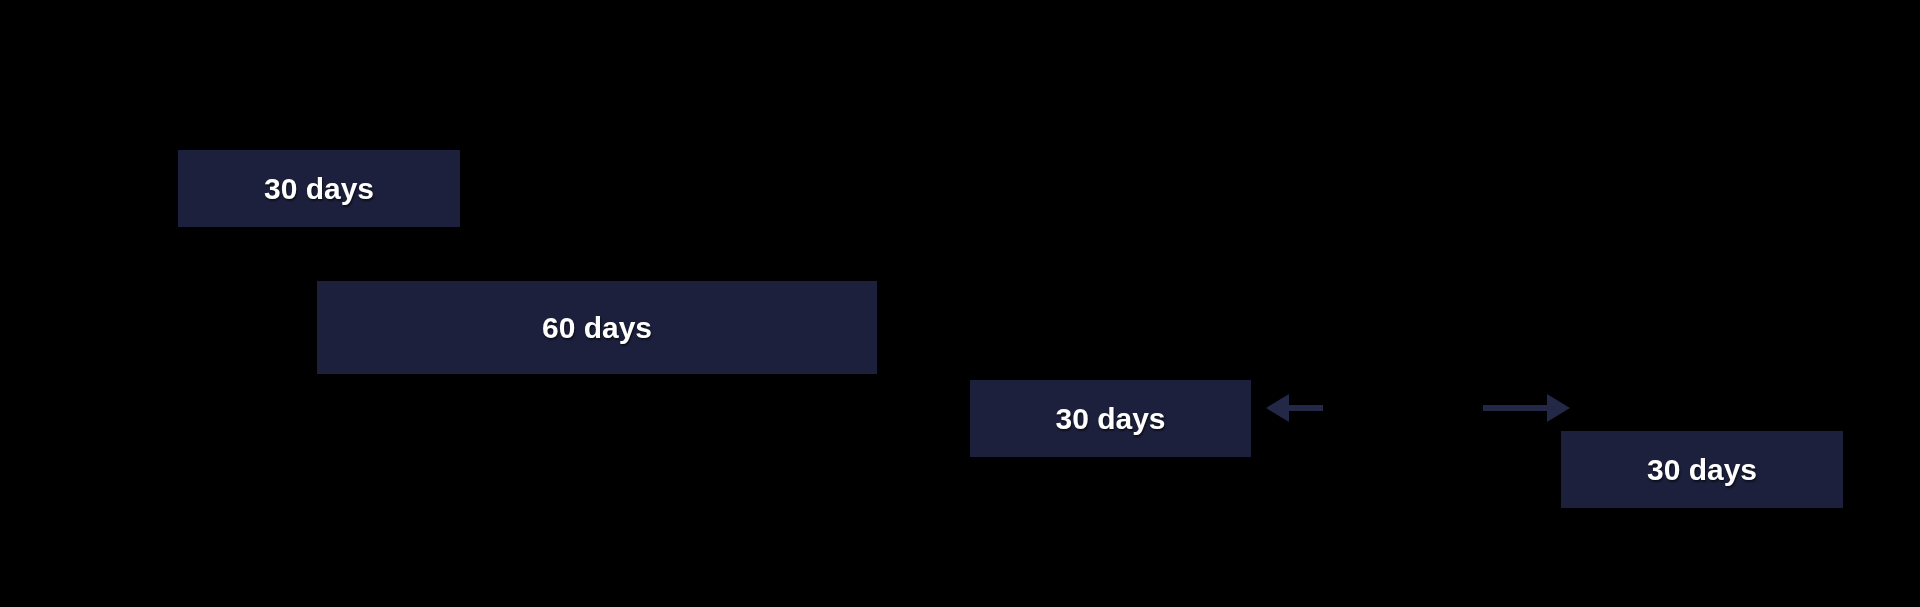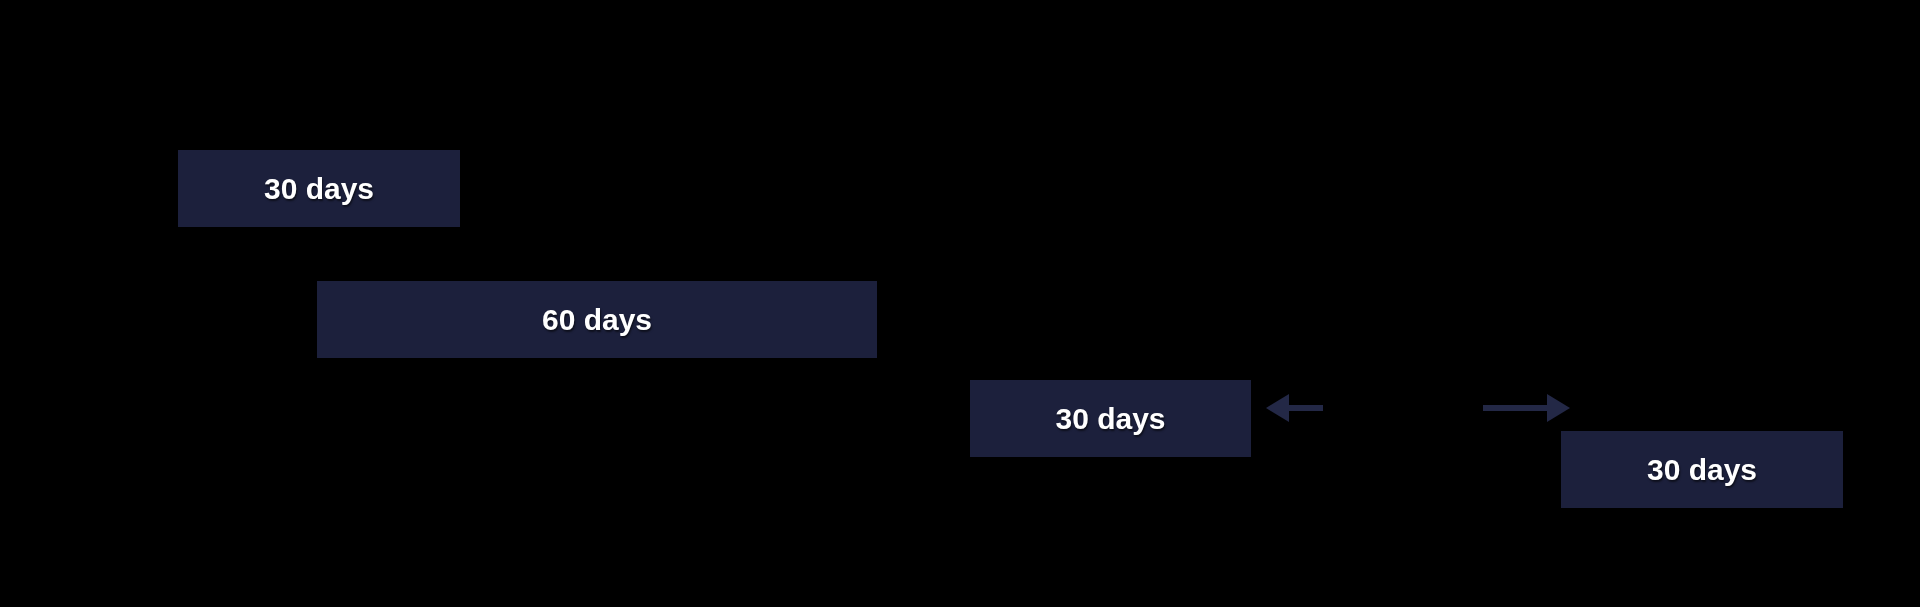--- a/index.html
+++ b/index.html
@@ -26,21 +26,21 @@
     justify-content: center;
   }
   .bar-label {
     color: var(--label-color);
     font-size: 30px;
     font-weight: bold;
     text-shadow: 1px 2px 2px rgba(0,0,0,0.55);
     white-space: nowrap;
   }
   .bar-1 { left: 130px;  top: 102px; width: 282px; height: 77px; }
-  .bar-2 { left: 269px;  top: 233px; width: 560px; height: 77px; }
+  .bar-2 { left: 269px;  top: 233px; width: 560px; height: 93px; }
   .bar-3 { left: 922px;  top: 332px; width: 281px; height: 77px; }
   .bar-4 { left: 1513px; top: 383px; width: 282px; height: 77px; }
 
   .arrow { position: absolute; height: 28px; }
   .arrow .shaft {
     position: absolute;
     top: 11px;
     height: 6px;
     background: var(--arrow-color);
   }

